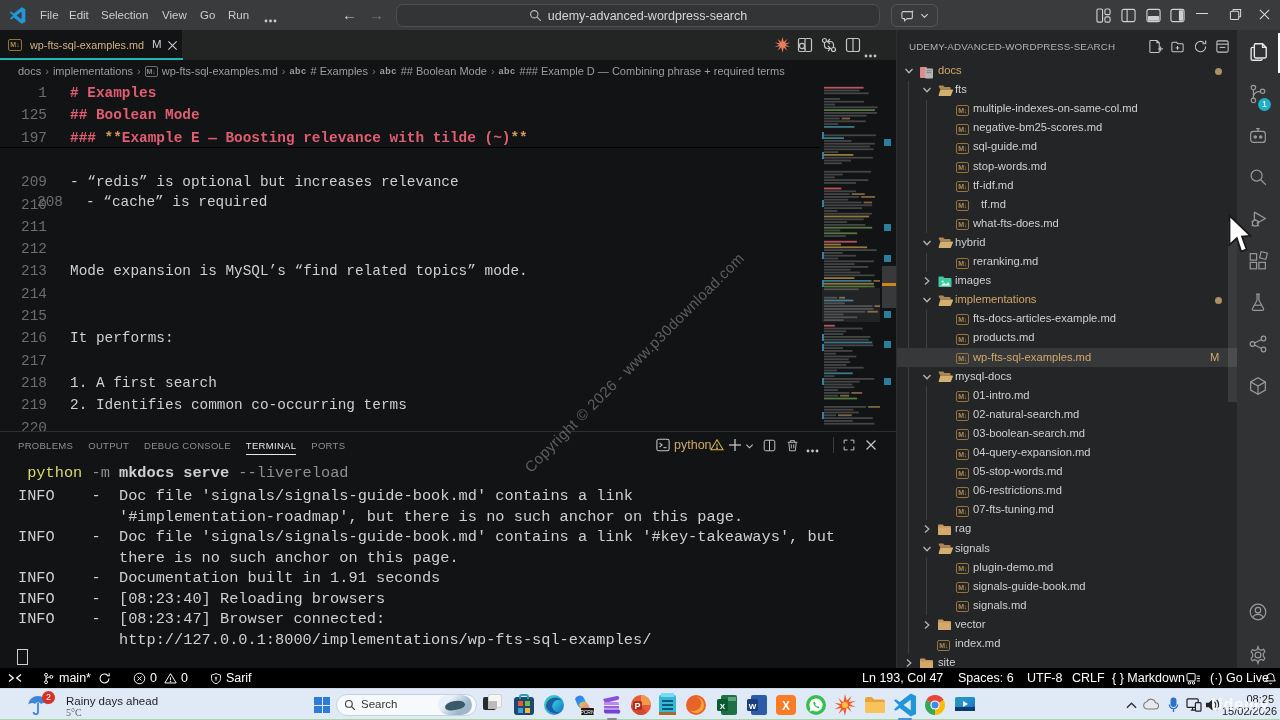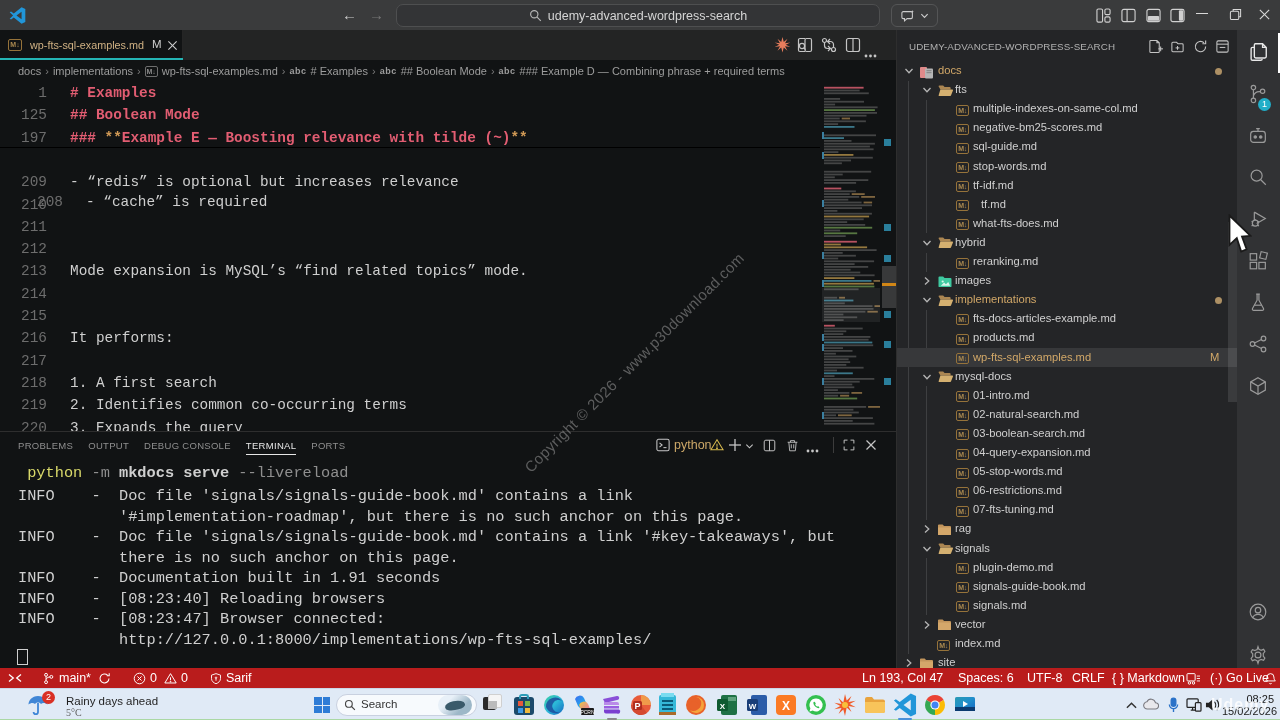--- a/index.html
+++ b/index.html
@@ -9,20 +9,33 @@
   .mono { font-family:"Liberation Mono", monospace; }
 </style>
 </head>
 <body>
 
 <div class="abs" id="titlebar" style="left:0;top:0;width:1280px;height:30px;background:#3a3b3c;">
 
   <svg class="abs" style="left:9px;top:7px;" width="17" height="17" viewBox="0 0 100 100">
     <path fill="#2196d9" d="M74 2 L96 12 L96 88 L74 98 L28 62 L12 74 L4 69 L24 50 L4 31 L12 26 L28 38 Z M74 28 L44 50 L74 72 Z"></path>
   </svg>
+  <div class="abs" style="left:0;top:0;height:30px;width:340px;color:#cccccc;font-size:11.5px;">
+    <span class="abs" style="left:40px;top:9px;">File</span>
+      <span class="abs" style="left:69px;top:9px;">Edit</span>
+      <span class="abs" style="left:101px;top:9px;">Selection</span>
+      <span class="abs" style="left:162px;top:9px;">View</span>
+      <span class="abs" style="left:200px;top:9px;">Go</span>
+      <span class="abs" style="left:228px;top:9px;">Run</span>
+      <span class="abs" style="left:264px;top:13px;"><svg width="13" height="4" viewBox="0 0 13 4">
+          <circle cx="2" cy="2" r="1.4" fill="#cccccc"></circle>
+          <circle cx="6.5" cy="2" r="1.4" fill="#cccccc"></circle>
+          <circle cx="11" cy="2" r="1.4" fill="#cccccc"></circle>
+        </svg></span>
+  </div>
 
   <div class="abs" style="left:342px;top:6px;color:#cbcbcb;font-size:15px;">←</div>
   <div class="abs" style="left:369px;top:6px;color:#777;font-size:15px;">→</div>
 
   <div class="abs" style="left:396px;top:4px;width:484px;height:23px;background:#333436;border:1px solid #4e4f50;border-radius:7px;color:#d5d5d5;font-size:12.5px;display:flex;align-items:center;justify-content:center;gap:6px;">
     <svg width="13" height="13" viewBox="0 0 16 16" fill="none" stroke="#b8b8b8" stroke-width="1.4">
         <circle cx="6.5" cy="6.5" r="4.5"></circle>
         <line x1="10" y1="10" x2="14.5" y2="14.5"></line>
       </svg>
     <span>udemy-advanced-wordpress-search</span>
@@ -136,21 +149,21 @@
       <div class="row" style="top:111.5px;left:0;width:820px;"><span class="num">210</span><span class="txt"></span></div>
       <div class="row" style="top:133.8px;left:0;width:820px;"><span class="num">211</span></div>
       <div class="row" style="top:156.1px;left:0;width:820px;"><span class="num">212</span><span class="txt"></span></div>
       <div class="row" style="top:178.4px;left:0;width:820px;"><span class="num">213</span><span class="txt">Mode expansion is MySQL’s “find related topics” mode.</span></div>
       <div class="row" style="top:200.7px;left:0;width:820px;"><span class="num">214</span><span class="txt"></span></div>
       <div class="row" style="top:223.0px;left:0;width:820px;"><span class="num">215</span><span class="txt"></span></div>
       <div class="row" style="top:245.3px;left:0;width:820px;"><span class="num">216</span><span class="txt">It performs:</span></div>
       <div class="row" style="top:267.6px;left:0;width:820px;"><span class="num">217</span><span class="txt"></span></div>
       <div class="row" style="top:289.9px;left:0;width:820px;"><span class="num">218</span><span class="txt">1. A first search</span></div>
       <div class="row" style="top:312.2px;left:0;width:820px;"><span class="num">219</span><span class="txt">2. Identifies common co-occurring terms</span></div>
-      <div class="row" style="top:334.5px;left:0;width:820px;"><span class="num">220</span><span class="txt">3. Expands the query</span></div>
+      <div class="row" style="top:334.5px;left:0;width:820px;"><span class="num">220</span></div>
     </div>
 
   <div class="abs" style="left:0;top:64.9px;width:820px;height:1.5px;background:#000;"></div>
 
   <svg class="abs" id="minimap" style="left:822px;top:0;" width="58" height="349">
       <rect x="2" y="4.8" width="39.6" height="1.8" fill="#c25565" opacity="0.95"></rect>
       <rect x="2" y="7.6" width="35.6" height="1.8" fill="#646464" opacity="0.62"></rect>
       <rect x="2" y="10.4" width="44.8" height="1.8" fill="#646464" opacity="0.62"></rect>
       <rect x="2" y="16.0" width="16.1" height="1.8" fill="#646464" opacity="0.62"></rect>
       <rect x="2" y="18.8" width="40.0" height="1.8" fill="#646464" opacity="0.62"></rect>
@@ -637,21 +650,21 @@
       <div class="abs" style="left:40.5px;top:3px;width:2.5px;height:40px;background:#ffffff;"></div>
     </div>
 </div>
 
 <div class="abs" style="left:527px;top:461px;width:330px;transform:rotate(-45deg);transform-origin:left center;color:rgba(155,155,155,0.55);font-size:15px;letter-spacing:0.4px;white-space:nowrap;z-index:40;">Copyright © 2026 - www.p30download.com</div>
 
 <svg class="abs" style="left:1228px;top:214px;z-index:50;" width="24" height="43" viewBox="0 0 24 43">
   <path d="M1.5 1.5 L1.5 31 L8.8 24.2 L13.2 37.5 L18.6 35.3 L14 22.5 L22.5 21.8 Z" fill="#ffffff" stroke="#1a1a1a" stroke-width="1.8"></path>
 </svg>
 
-<div class="abs" id="statusbar" style="left:0;top:668px;width:1280px;height:34px;background:#b91c1c;color:#ffffff;font-size:12.5px;">
+<div class="abs" id="statusbar" style="left:0;top:668px;width:1280px;height:34px;background:#000000;color:#ffffff;font-size:12.5px;">
   <div style="display:flex;align-items:center;height:20px;padding-left:8px;gap:7px;">
     <svg width="14" height="12" viewBox="0 0 16 14" fill="none" stroke="#fff" stroke-width="1.5">
         <path d="M1 3 L6 7 L1 11"></path>
         <path d="M15 3 L10 7 L15 11"></path>
       </svg>
     <span style="width:6px;"></span>
     <svg width="13" height="13" viewBox="0 0 16 16" fill="none" stroke="#fff" stroke-width="1.2">
         <circle cx="5" cy="3.5" r="1.8"></circle>
         <circle cx="5" cy="12.5" r="1.8"></circle>
         <circle cx="11.5" cy="6" r="1.8"></circle>

